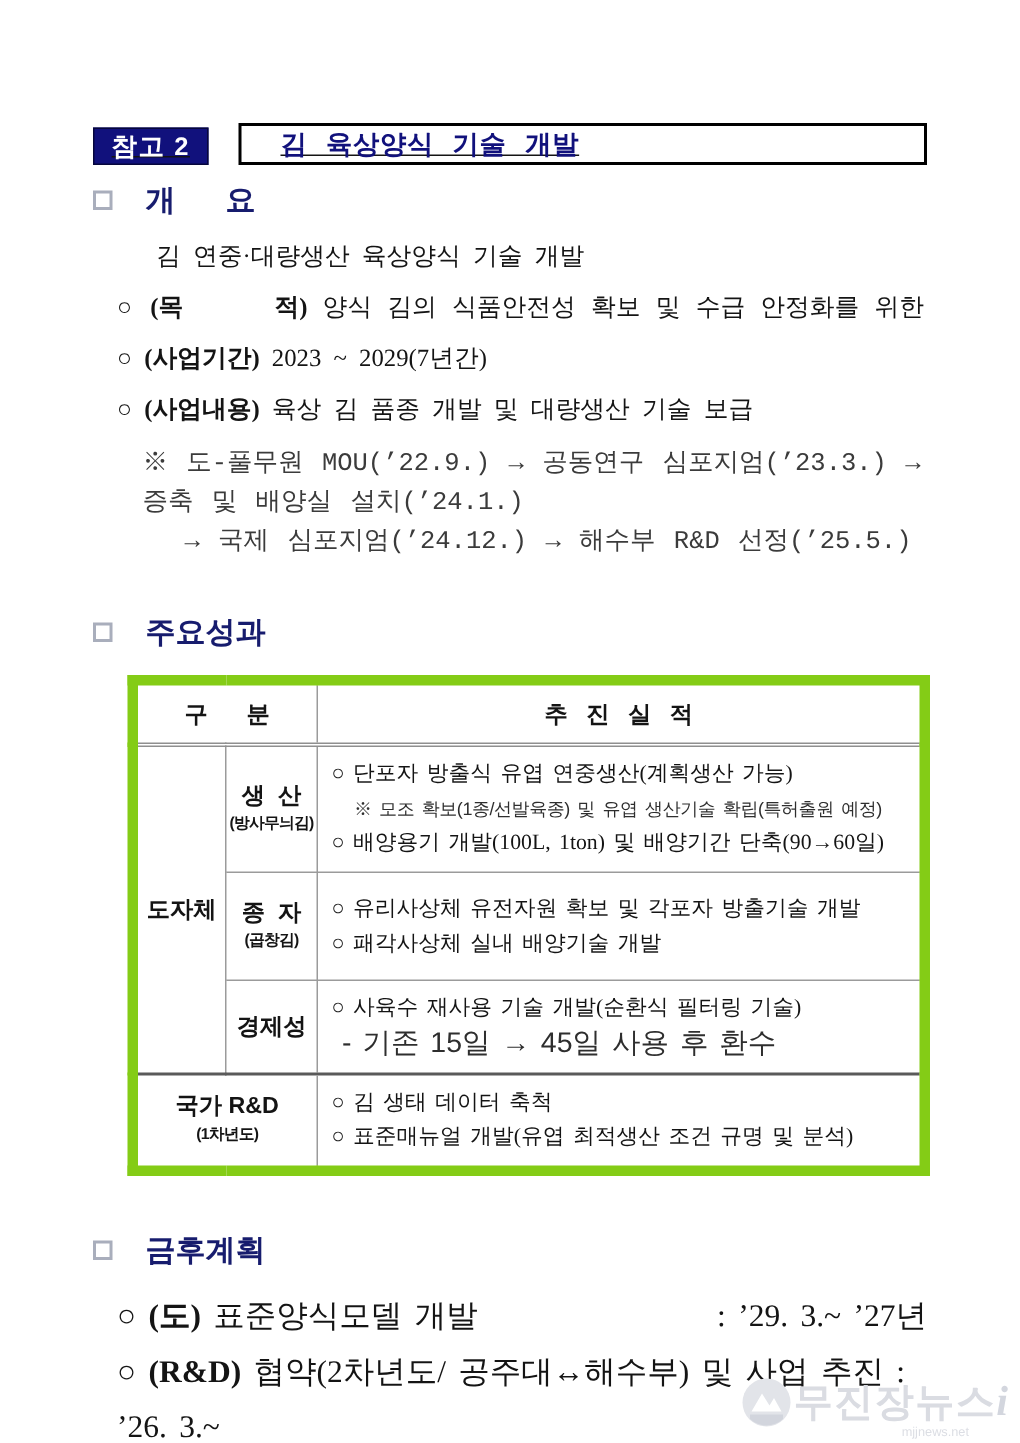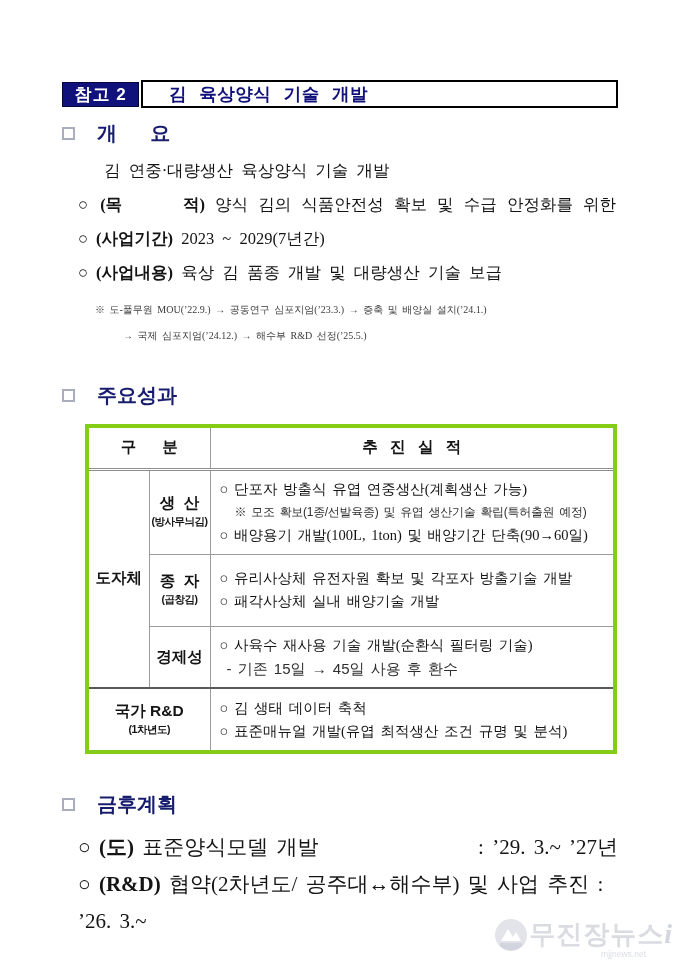--- a/index.html
+++ b/index.html
@@ -4,21 +4,21 @@
 <style>
   * { margin:0; padding:0; box-sizing:border-box; }
   html,body { background:#ffffff; }
   .page {
     position:relative; width:680px; height:962px; background:#ffffff;
     font-family:"Liberation Serif", serif; color:#141414; overflow:hidden;
   }
   .content { position:absolute; left:62px; top:78px; width:556px; }
 
   
-  .hdr { display:flex; align-items:center; gap:2px; height:32px; }
+  .hdr { display:flex; align-items:flex-end; gap:20px; height:32px;text-decoration:underline; }
   .badge {
     width:77px; background:#11117c; border:1px solid #06063c; color:#ffffff;
     font-family:"Liberation Sans", sans-serif; font-weight:bold; font-size:17px;
     display:flex; align-items:center; justify-content:center; letter-spacing:1px;
   }
   .titlebox {
     flex:1; border:2px solid #000000; display:flex; align-items:center;
     padding-left:26px; color:#11117c; font-family:"Liberation Sans", sans-serif;
     font-weight:bold; font-size:17.5px; word-spacing:7px; letter-spacing:0.5px;
   }
@@ -33,43 +33,43 @@
   .sec-results  { margin-top:30px; height:32px; }
   .sec-future   { margin-top:34px; height:32px; }
 
   
   .bullets { margin-top:5px; font-size:16.5px; }
   .bl { padding-left:16px; line-height:34px; word-spacing:4px; }
   .bl .lbl { font-weight:bold; white-space:pre; }
   .bl.just { text-align:justify; text-align-last:justify; padding-right:2px; }
   .bl.wrap2 { padding-left:42px; text-align:left; text-align-last:left; }
 
-  .notes { margin-top:7px; font-family:Liberation Serif, serif;
-    font-size:10px; color:#3b3b3b; line-height:26px; word-spacing:2px; }
+  .notes { margin-top:7px; font-family:Liberation Mono, monospace;
+    font-size:17px; color:#3b3b3b; line-height:26px; word-spacing:2px; }
   .note1 { padding-left:33px; }
   .note2 { padding-left:61px; }
 
   
   table.results { border-collapse:collapse; table-layout:fixed;
-    margin:13px 0 0 23px; width:528px; border:4px solid #84cc16; }
+    margin:13px 0 0 23px; width:528px; border:7px solid #84cc16; }
   table.results td { border:1px solid #9b9b9b; vertical-align:middle; }
   tr.thead td { border-bottom:3px double #8f8f8f; height:43px; text-align:center;
     font-family:"Liberation Sans", sans-serif; font-weight:bold; font-size:15.5px; }
   tr.thead .th-cat span { white-space:pre; }
   tr.thead .th-prog { word-spacing:8px; }
   td.group { text-align:center; font-family:"Liberation Sans", sans-serif;
     font-weight:bold; font-size:15.5px; }
   td.rowlabel { text-align:center; font-family:"Liberation Sans", sans-serif;
     font-weight:bold; font-size:15.5px; line-height:19px; }
   td.rowlabel .main { white-space:pre; }
   td.rowlabel .sub { display:block; font-size:10.5px; letter-spacing:-0.5px; }
   td.cell { padding:7px 4px 7px 9px; font-size:14.5px; line-height:23px; word-spacing:2px; }
   td.cell .line.small { font-family:"Liberation Sans", sans-serif; font-size:12px;
     padding-left:15px; color:#2e2e2e; letter-spacing:-0.3px; }
-  td.cell .line.dash { font-family:"Liberation Sans", sans-serif; font-size:15px;
+  td.cell .line.dash { font-family:"Liberation Sans", sans-serif; font-size:19px;
     padding-left:7px; color:#2e2e2e; }
   tr.r0 td { height:80px; }
   tr.r1 td { height:72px; }
   tr.r2 td { height:62px; }
   tr.frow td { height:64px; border-top:2px solid #5a5a5a; }
 
   
   .future { margin-top:9px; font-size:21px; }
   .fi { display:flex; justify-content:space-between; padding-left:16px;
     line-height:37px; word-spacing:3px; }

